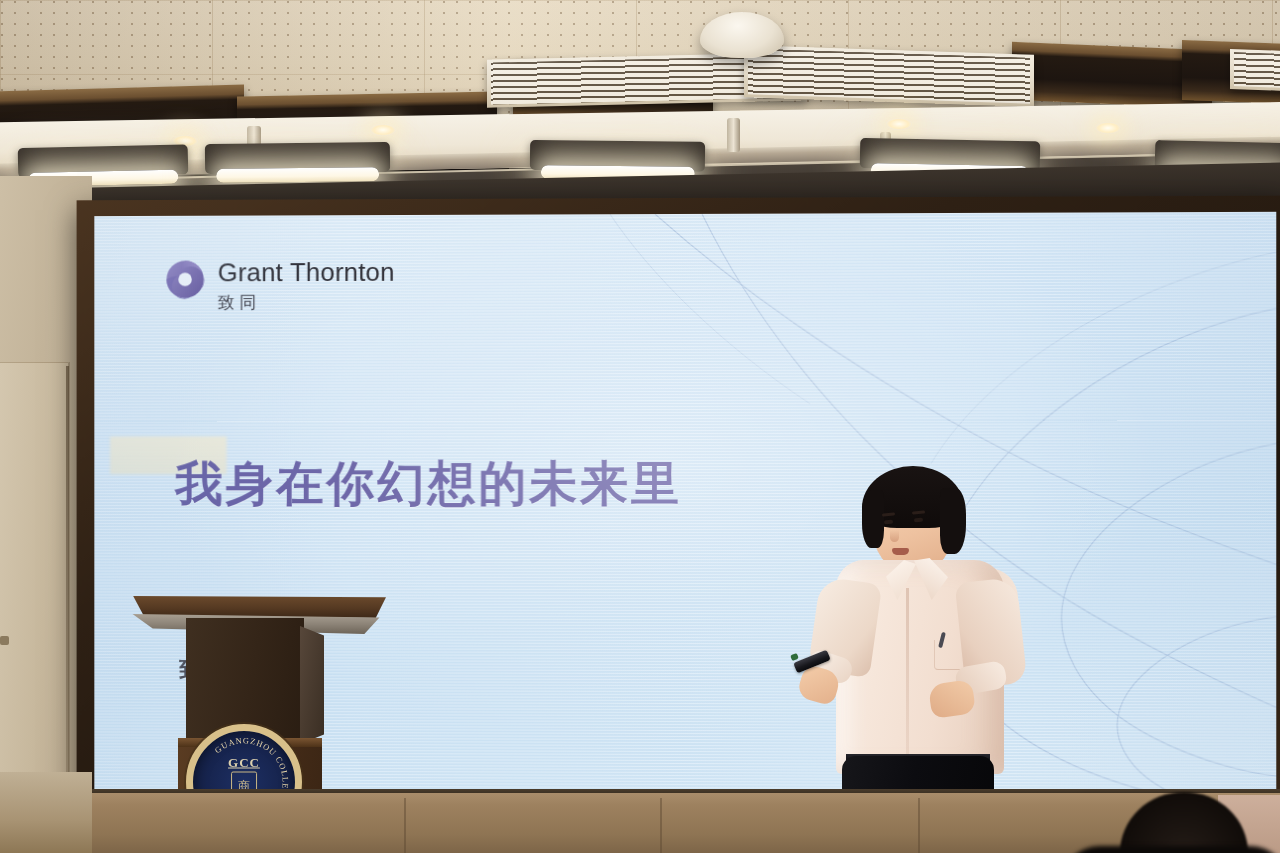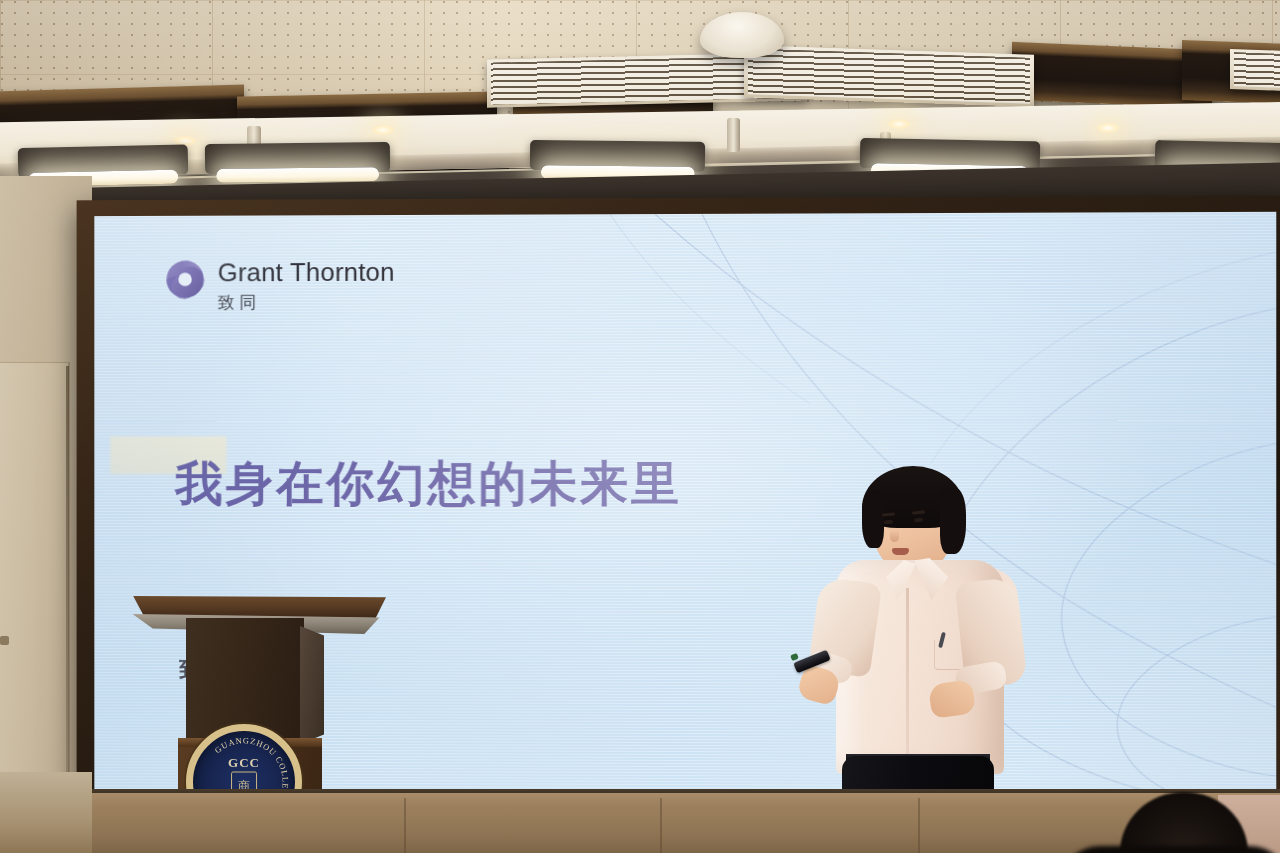--- a/index.html
+++ b/index.html
@@ -267,21 +267,21 @@
     box-shadow:0 0 0 2px rgba(70,50,25,.6), inset 0 0 14px rgba(0,0,0,.55);
     display:flex; align-items:center; justify-content:center;
   }
   .emblem-inner{ position:relative; width:100%; height:100%; }
   .emblem-ring-text{
     position:absolute; inset:0; font-size:8px; color:#e4d3a8;
     font-family:"Liberation Serif", serif;
   }
   .emblem-center{
     position:absolute; left:50%; top:46%; transform:translate(-50%,-50%);
-    text-align:center; color:#dcd0ae;
+    text-align:center; color:#dcd0ae;text-decoration:underline;
   }
   .emblem-gcc{ font-size:13px; font-weight:bold; letter-spacing:1px; font-family:"Liberation Serif",serif;}
   .emblem-shield{
     width:26px; height:30px; margin:1px auto 0;
     border:1.4px solid #cbb886; border-radius:2px 2px 12px 12px;
     display:flex; align-items:center; justify-content:center;
     font-size:12px; color:#cdbb8c;
   }
   .emblem-scroll{
     position:absolute; left:50%; bottom:22px; transform:translateX(-50%);

